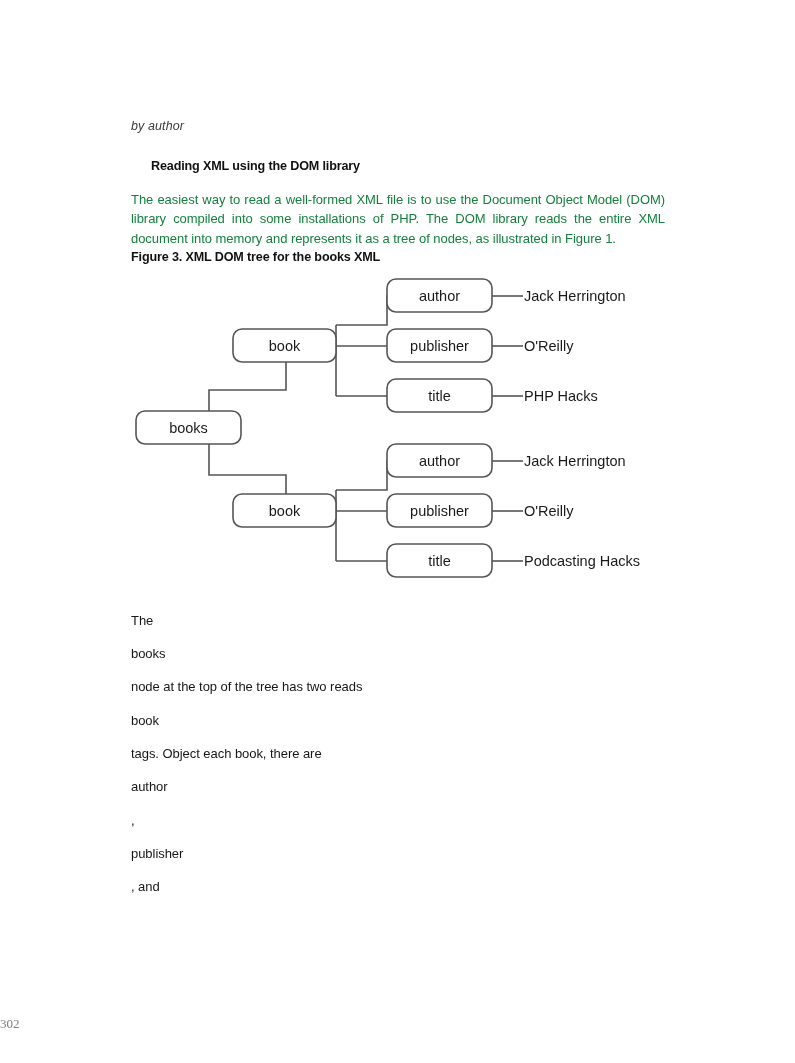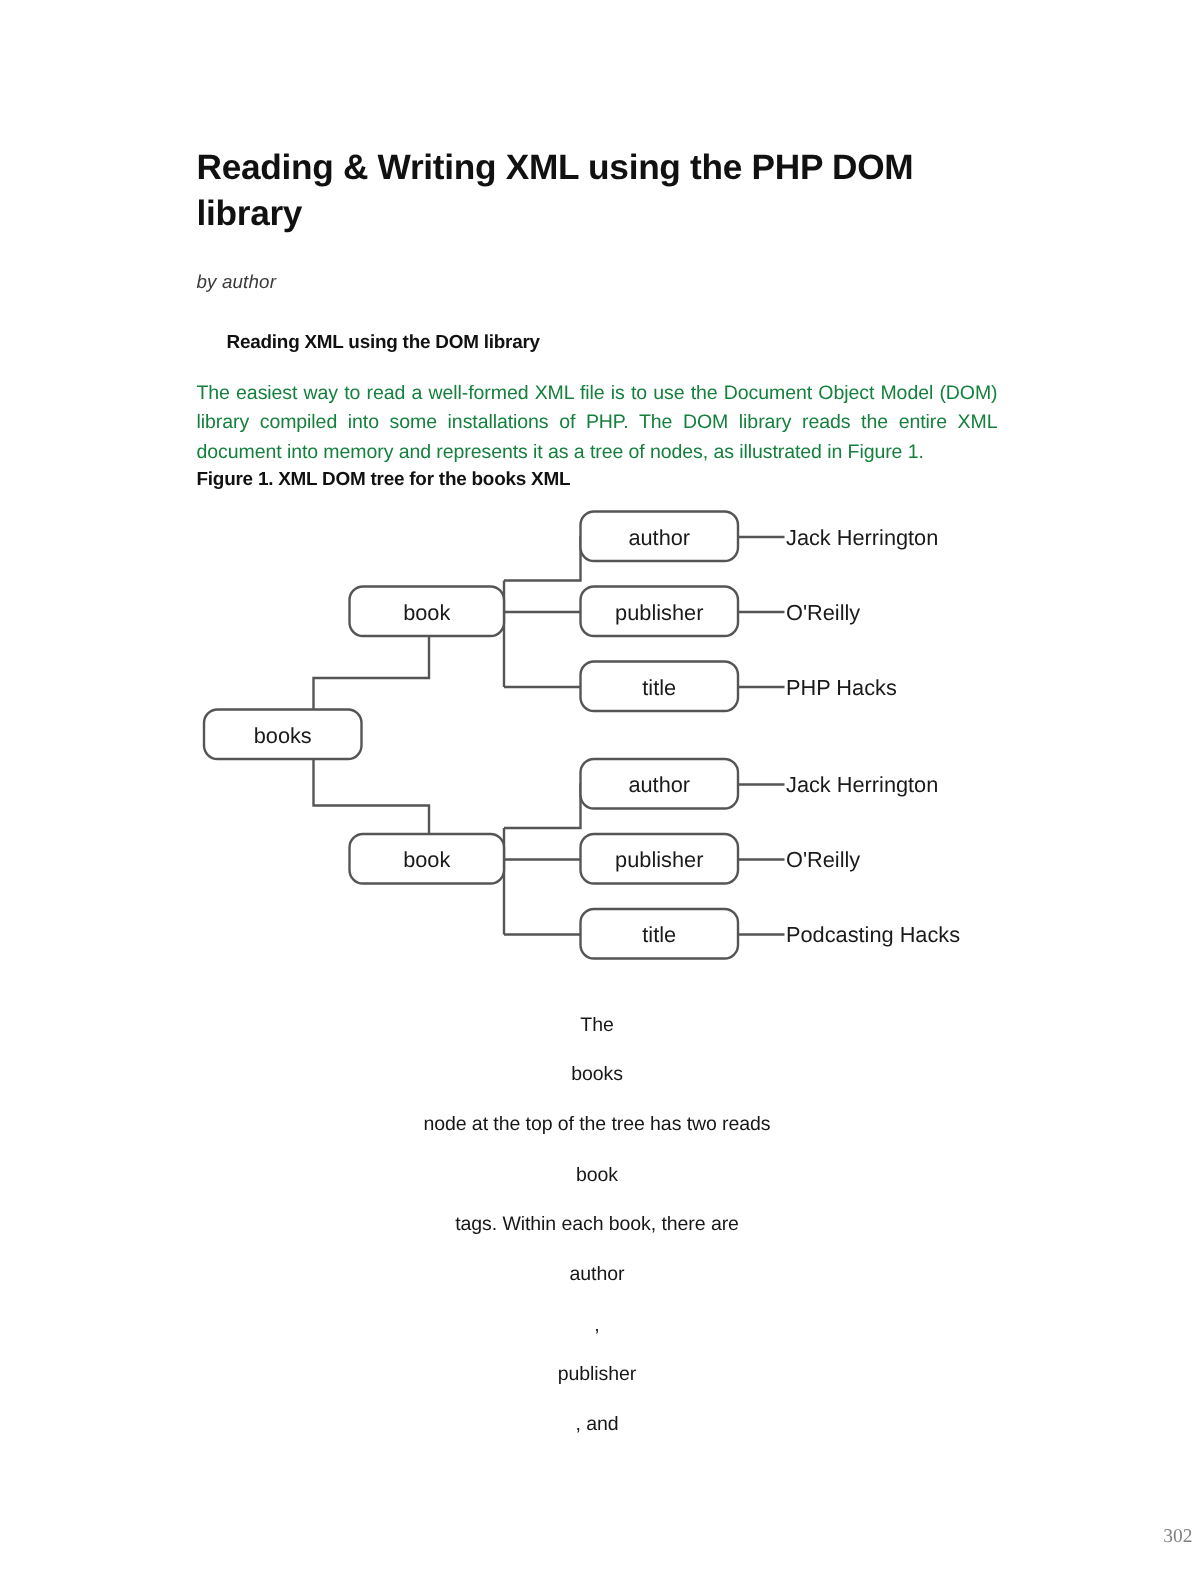--- a/index.html
+++ b/index.html
@@ -82,51 +82,49 @@
   .tail {
     margin-top: 14px;
   }
   .tail-line {
     font-size: 13px;
     line-height: 19.3px;
     margin: 0 0 14px 0;
     letter-spacing: -0.05px;
     color: #171717;
     min-height: 14px;
-    text-align: center;
   }
 
   
   .page-number {
     position: absolute;
     left: 0;
     top: 1016px;
     width: 795px;
-    text-align: right;
+    text-align: left;
     font-family: "Liberation Serif", serif;
     font-size: 13px;
     color: #808080;
   }
 </style>
 </head>
 <body>
 
 <div class="page">
 
   <div class="content">
 
-    <h1 class="doc-title">Reading &amp; Writing XML using the PHP DOM library</h1>
 
     <p class="byline">by author</p>
 
     <h2 class="section-head">Reading XML using the DOM library</h2>
 
     <p class="body-par">The easiest way to read a well-formed XML file is to use the Document Object Model (DOM) library compiled into some installations of PHP. The DOM library reads the entire XML document into memory and represents it as a tree of nodes, as illustrated in Figure 1.</p>
 
-    <p class="fig-caption">Figure 1. XML DOM tree for the books XML</p>
+    <p class="fig-caption">Figure 3. XML DOM tree for the books XML</p>
 
     <div class="figure-wrap">
       <svg width="534" height="327" viewBox="0 0 534 327">
 
         <g stroke="#555555" stroke-width="1.6" fill="none" stroke-linecap="butt">
 
           <path d="M 205 55 L 205 126"></path>
 
           <path d="M 205 55 L 256 55 L 256 26 L 258 26"></path>
 
@@ -206,21 +204,21 @@
           <text x="393" y="296">Podcasting Hacks</text>
         </g>
       </svg>
     </div>
 
     <div class="tail">
       <p class="tail-line">The</p>
       <p class="tail-line">books</p>
       <p class="tail-line">node at the top of the tree has two reads</p>
       <p class="tail-line">book</p>
-      <p class="tail-line">tags. Within each book, there are</p>
+      <p class="tail-line">tags. Object each book, there are</p>
       <p class="tail-line">author</p>
       <p class="tail-line">,</p>
       <p class="tail-line">publisher</p>
       <p class="tail-line">, and</p>
     </div>
 
   </div>
 
   <div class="page-number">302</div>
 

